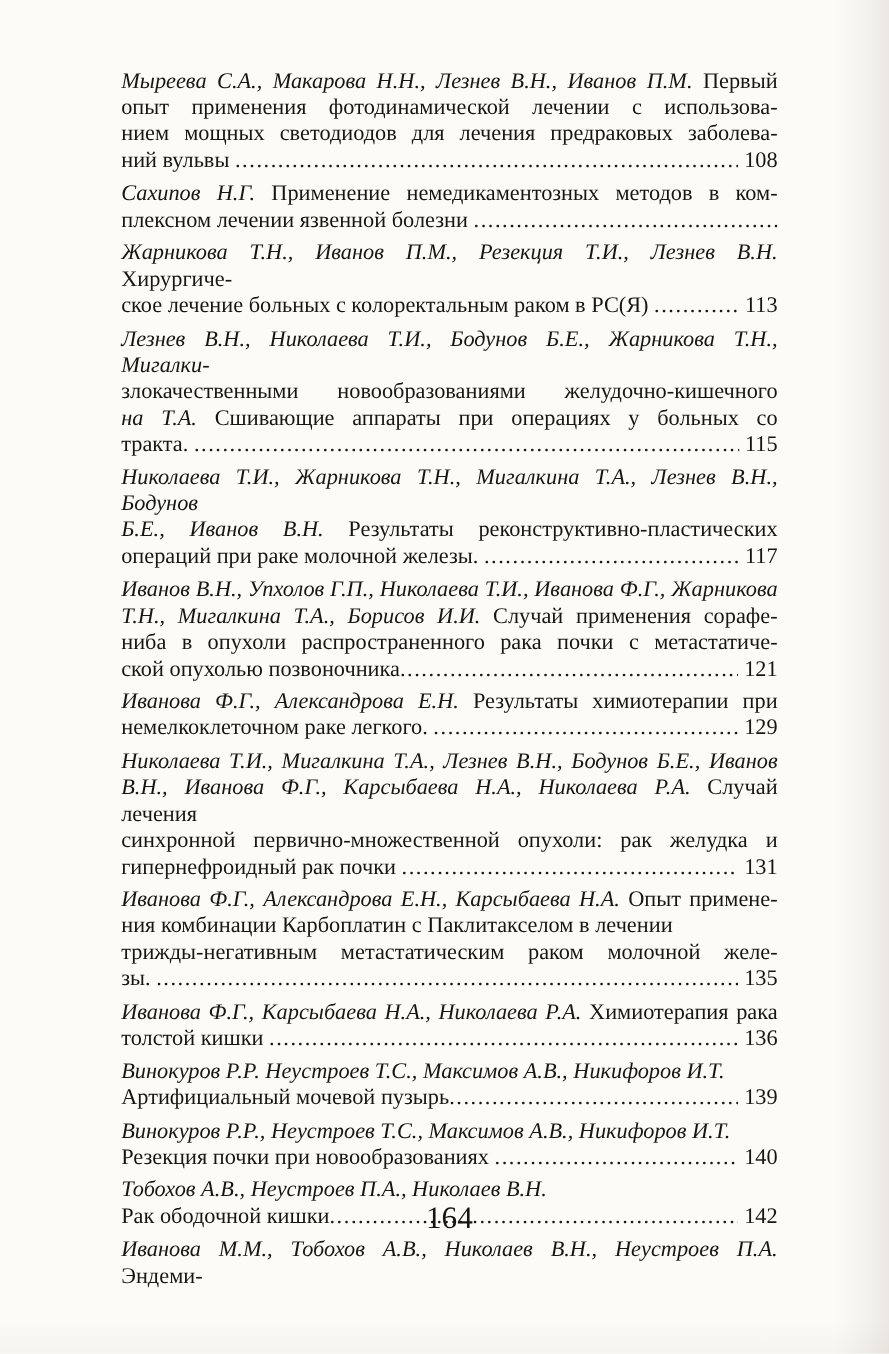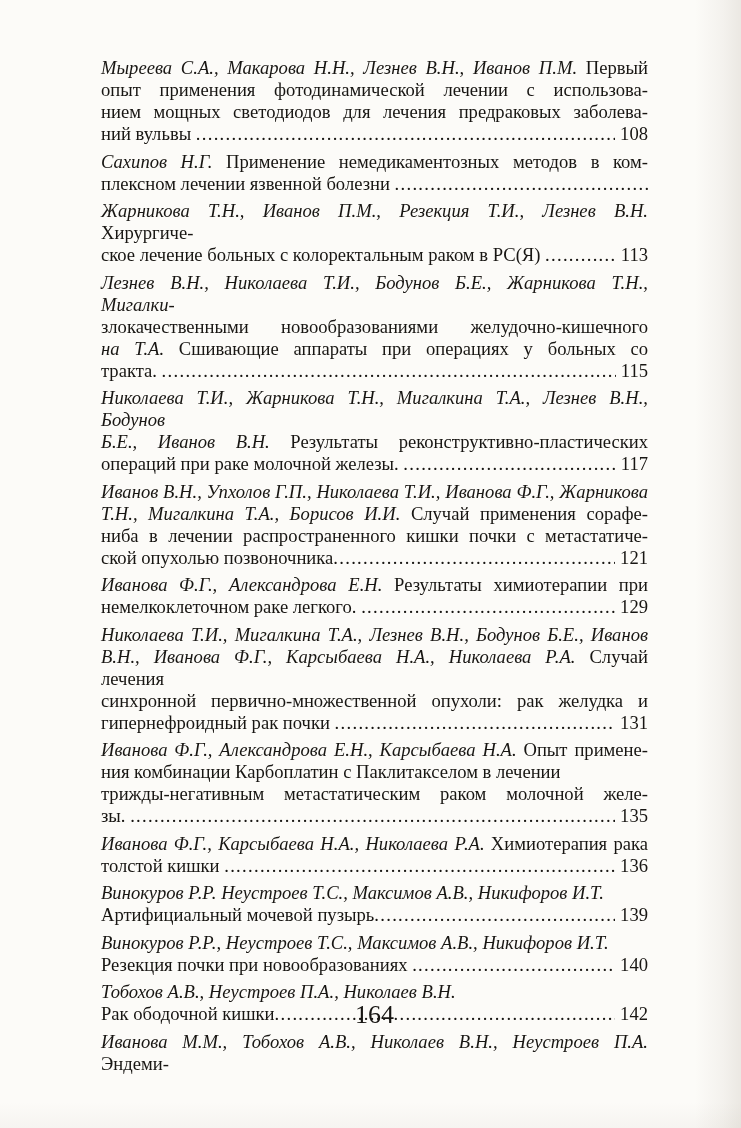--- a/index.html
+++ b/index.html
@@ -87,21 +87,21 @@
         <span class="line full"><i class="authors">Б.Е., Иванов В.Н.</i><span class="title"> Результаты реконструктивно-пластических</span></span>
         <span class="line last">
           <span class="txt"><span class="title">операций при раке молочной железы. </span></span>
           <span class="leader"><span class="dots">............................................................................................................................................................................................................................</span></span>
           <span class="pg">117</span>
         </span>
       </p>
       <p class="entry">
         <span class="line full"><i class="authors">Иванов В.Н., Упхолов Г.П., Николаева Т.И., Иванова Ф.Г., Жарникова</i></span>
         <span class="line full"><i class="authors">Т.Н., Мигалкина Т.А., Борисов И.И.</i><span class="title"> Случай применения сорафе-</span></span>
-        <span class="line full"><span class="title">ниба в лечении распространенного кишки почки с метастатиче-</span></span>
+        <span class="line full"><span class="title">ниба в опухоли распространенного рака почки с метастатиче-</span></span>
         <span class="line last">
           <span class="txt"><span class="title">ской опухолью позвоночника</span></span>
           <span class="leader"><span class="dots">............................................................................................................................................................................................................................</span></span>
           <span class="pg">121</span>
         </span>
       </p>
       <p class="entry">
         <span class="line full"><i class="authors">Иванова Ф.Г., Александрова Е.Н.</i><span class="title"> Результаты химиотерапии при</span></span>
         <span class="line last">
           <span class="txt"><span class="title">немелкоклеточном раке легкого. </span></span>

